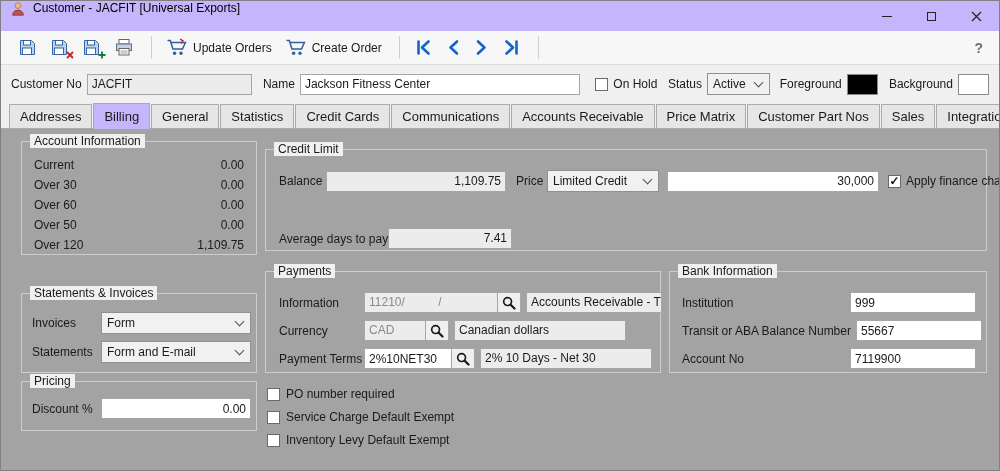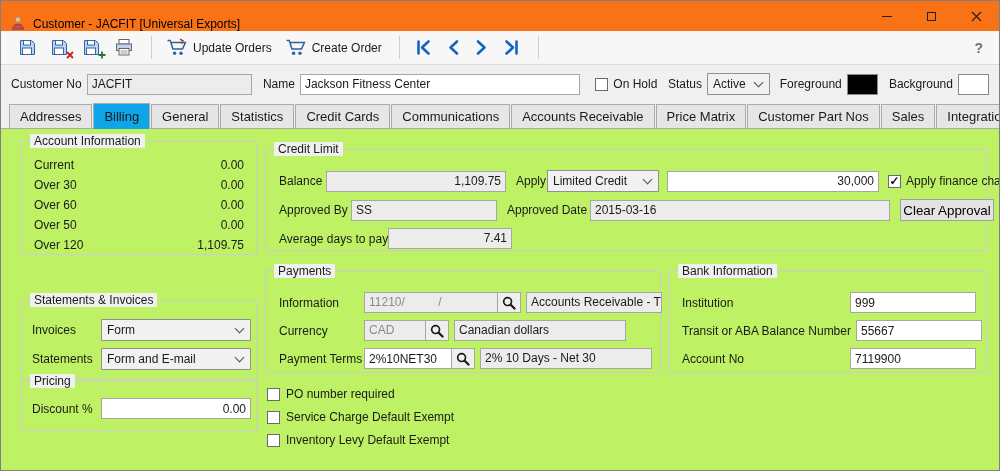--- a/index.html
+++ b/index.html
@@ -9,21 +9,21 @@
     font-size: 12px;
     color: #1a1a1a;
     background: #f0f0f0;
     border: 1px solid #808080;
     overflow: hidden;
     position: relative;
   }
   .nowrap { white-space: nowrap; }
 
   
-  .titlebar { height:30px; background:#f97316; display:flex; align-items:flex-end; padding-left:9px; }
+  .titlebar { height:30px; background:#c4b5fd; display:flex; align-items:flex-start; padding-left:9px; }
   .app-icon { width:16px; height:16px; margin-right:7px; display:inline-flex; }
   .title { font-size:12px; color:#000; }
   .tb-spacer { flex:1; }
   .win-btn { width:45px; height:30px; display:flex; align-items:center; justify-content:center; }
   .min-glyph { width:10px; border-top:1px solid #222; display:inline-block; }
   .max-glyph { width:9px; height:9px; border:1px solid #222; display:inline-block; }
 
   
   .toolbar { height:34px; background:#f7f7f7; border-bottom:1px solid #dcdcdc; display:flex; align-items:center; padding:0 12px; }
   .tool-btn { display:flex; align-items:center; gap:5px; padding:3px 5px; position:relative; margin-right:3px; cursor:default; }
@@ -47,24 +47,24 @@
   .combo { height:22px; border:1px solid #919191; background:#f1f1f1; position:relative; display:flex; align-items:center; padding:0 20px 0 5px; }
   .combo-text { white-space:nowrap; overflow:hidden; }
   .combo-arrow { position:absolute; right:7px; top:50%; width:7px; height:7px; border-right:1.4px solid #505050; border-bottom:1.4px solid #505050; transform:translateY(-72%) rotate(45deg); }
   .cb { width:13px; height:13px; border:1px solid #6a6a6a; background:#fff; display:inline-flex; align-items:center; justify-content:center; flex:0 0 auto; }
   .cb-mark { font-size:12px; line-height:11px; color:#111; font-weight:bold; }
   .swatch { width:31px; height:21px; border:1px solid #8a8a8a; flex:0 0 auto; }
 
   
   .tabbar { height:26px; padding:4px 8px 0 8px; display:flex; align-items:flex-end; border-bottom:1px solid #ababab; background:#f0f0f0; }
   .tab { padding:4px 10px 4px; border:1px solid #ababab; border-bottom:none; background:#e6e6e6; margin-right:1px; white-space:nowrap; font-size:13px; cursor:default; }
-  .tab.selected { background:#0ea5e9; margin-bottom:-1px; padding-bottom:5px; padding-top:5px; }
-
-  
-  .content { position:relative; height:343px; background:#bef264; }
+  .tab.selected { background:#c4b5fd; margin-bottom:-1px; padding-bottom:5px; padding-top:5px; }
+
+  
+  .content { position:relative; height:343px; background:#a3a3a3; }
   .groupbox { position:absolute; border:1px solid #cdcdcd; }
   .gb-title { position:absolute; top:-8px; left:8px; background:#f0f0f0; padding:0 4px; white-space:nowrap; }
   .row { position:absolute; display:flex; align-items:center; white-space:nowrap; }
   .ai-rows { padding-top:13px; }
   .ai-row { display:flex; justify-content:space-between; align-items:center; height:20px; padding:0 12px; }
   .btn { height:22px; border:1px solid #a0a0a0; background:#e3e3e3; display:inline-flex; align-items:center; justify-content:center; padding:0 6px; white-space:nowrap; }
   .lookup-btn { width:23px; height:21px; border:1px solid #a6a6a6; border-left:none; background:#efefef; display:inline-flex; align-items:center; justify-content:center; flex:0 0 auto; }
 </style>
 </head>
 <body>
@@ -244,45 +244,38 @@
         <span>1,109.75</span>
       </div>
     </div>
   </div>
 
   <div class="groupbox" style="left:264px;top:20px;width:722px;height:102px">
     <span class="gb-title">Credit Limit</span>
     <div class="row" style="left:13px;top:20px">
       <span class="lbl" style="width:42px">Balance</span>
       <div class="field ro right" style="width:180px">1,109.75</div>
-      <span class="lbl" style="margin-left:10px;width:26px">Apply</span>
+      <span class="lbl" style="margin-left:10px;width:26px">Price</span>
       <div class="combo" style="width:112px">
         <span class="combo-text">Limited Credit</span>
         <span class="combo-arrow"></span>
       </div>
       <input class="field right" style="width: 212px; margin-left: 8px;" value="30,000">
       <span class="cb" style="margin-left:9px">
           <span class="cb-mark">✓</span>
         </span>
       <span class="lbl nowrap" style="margin-left:5px">Apply finance charges</span>
     </div>
-    <div class="row" style="left:13px;top:49px">
-      <span class="lbl" style="width:67px">Approved By</span>
-      <div class="field ro" style="width:146px">SS</div>
-      <span class="lbl" style="margin-left:10px;width:78px">Approved Date</span>
-      <div class="field ro" style="width:300px">2015-03-16</div>
-      <button class="btn" style="margin-left:10px;width:94px">Clear Approval</button>
-    </div>
     <div class="row" style="left:13px;top:78px">
       <span class="lbl" style="width:104px">Average days to pay</span>
       <div class="field ro right" style="width:124px">7.41</div>
     </div>
   </div>
 
-  <div class="groupbox" style="left:20px;top:171px;width:236px;height:80px">
+  <div class="groupbox" style="left:20px;top:164px;width:236px;height:80px">
     <span class="gb-title">Statements &amp; Invoices</span>
     <div class="row" style="left:10px;top:18px">
       <span class="lbl" style="width:64px">Invoices</span>
       <div class="combo" style="width:150px">
         <span class="combo-text">Form</span>
         <span class="combo-arrow"></span>
       </div>
     </div>
     <div class="row" style="left:10px;top:47px">
       <span class="lbl" style="width:64px">Statements</span>

